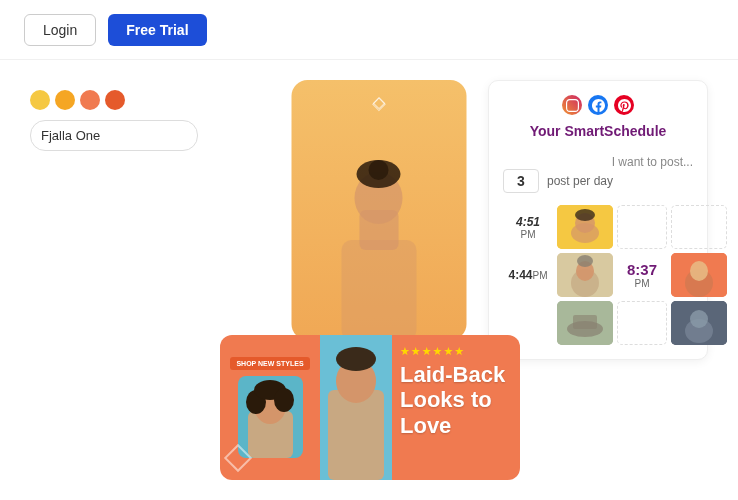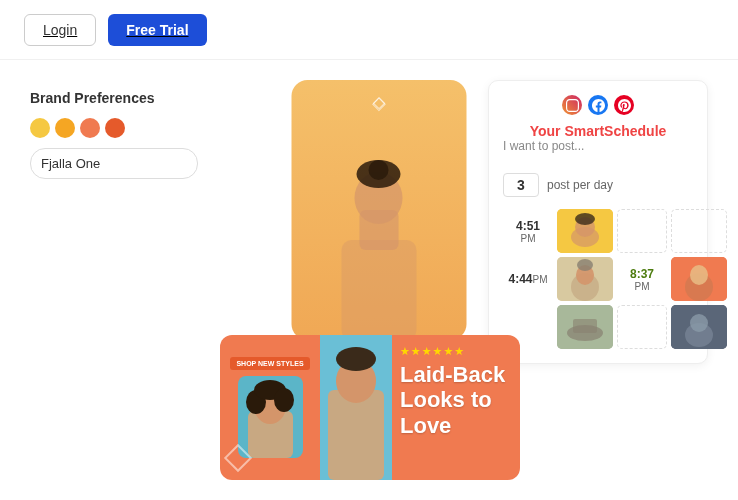--- a/index.html
+++ b/index.html
@@ -32,21 +32,20 @@
     }
     .logo-text {
       font-size: 22px;
       font-weight: 600;
       color: #333;
     }
     .header-actions {
       display: flex;
       align-items: center;
       gap: 12px;
-      text-decoration: underline;
     }
     .login-btn {
       border: 1px solid #ccc;
       background: #fff;
       padding: 7px 18px;
       border-radius: 6px;
       font-size: 14px;
       color: #333;
       cursor: pointer;
     }
@@ -230,28 +229,28 @@
       font-size: 11px;
       color: #fff;
     }
     .s-ig { background: linear-gradient(45deg, #f09433, #cc2366); }
     .s-fb { background: #1877f2; }
     .s-pt { background: #e60023; }
     .schedule-title {
       text-align: center;
       font-size: 14px;
       font-weight: 700;
-      color: #ef4444;
-      margin-bottom: 0;
+      color: #701a75;
+      margin-bottom: 16px;
     }
     .schedule-subtitle {
-      text-align: left;
+      text-align: right;
       font-size: 12px;
       color: #888;
-      margin-bottom: 20px;
+      margin-bottom: 0;
     }
     .schedule-times-row {
       display: flex;
       align-items: center;
       gap: 8px;
       margin-bottom: 12px;
     }
     .times-number-box {
       border: 1px solid #ddd;
       border-radius: 4px;
@@ -273,21 +272,20 @@
 <div class="header">
   <div class="header-actions">
     <button class="login-btn">Login</button>
     <button class="trial-btn">Free Trial</button>
   </div>
 </div>
 
 <div class="main">
 
   <div class="left-panel">
-    <div class="brand-prefs-title">Brand Preferences</div>
     <div class="color-dots">
       <div class="color-dot" style="background:#f5c842;"></div>
       <div class="color-dot" style="background:#f5a623;"></div>
       <div class="color-dot" style="background:#f07a50;"></div>
       <div class="color-dot" style="background:#e55a2b;"></div>
     </div>
     <div class="font-box">Fjalla One</div>
   </div>
 
   <div class="center-panel">
@@ -389,21 +387,21 @@
       <div class="schedule-subtitle">I want to post...</div>
 
       <div class="schedule-times-row">
         <div class="times-number-box">3</div>
         <span class="times-label">post per day</span>
       </div>
 
       <div style="display:grid;grid-template-columns:50px 56px 50px 56px;grid-template-rows:44px 44px 44px;gap:4px;">
 
         <div style="display:flex;flex-direction:column;align-items:center;justify-content:center;">
-          <span style="font-size:12px;font-weight:700;color:#333;">4:51</span>
+          <span style="font-size:12px;font-weight:700;color:#333;font-style:italic;">4:51</span>
           <span style="font-size:10px;color:#666;">PM</span>
         </div>
 
         <div style="background:#f5c842;border-radius:5px;overflow:hidden;position:relative;">
           <svg width="56" height="44" viewBox="0 0 56 44">
             <rect width="56" height="44" fill="#f5c842"></rect>
             <ellipse cx="28" cy="28" rx="14" ry="10" fill="#d4956a" opacity="0.7"></ellipse>
             <ellipse cx="28" cy="18" rx="10" ry="10" fill="#d4956a" opacity="0.8"></ellipse>
             <ellipse cx="28" cy="10" rx="10" ry="6" fill="#3a2a1a" opacity="0.8"></ellipse>
           </svg>
@@ -421,21 +419,21 @@
         <div style="background:#e8d5b0;border-radius:5px;overflow:hidden;position:relative;">
           <svg width="56" height="44" viewBox="0 0 56 44">
             <rect width="56" height="44" fill="#d8c9a0"></rect>
             <ellipse cx="28" cy="30" rx="14" ry="14" fill="#c4a882" opacity="0.7"></ellipse>
             <ellipse cx="28" cy="18" rx="9" ry="10" fill="#d4956a" opacity="0.9"></ellipse>
             <ellipse cx="28" cy="8" rx="8" ry="6" fill="#888070" opacity="0.8"></ellipse>
           </svg>
         </div>
 
         <div style="display:flex;flex-direction:column;align-items:center;justify-content:center;">
-          <span style="font-size:12px;font-weight:700;color:#4d7c0f;">8:37</span>
+          <span style="font-size:15px;font-weight:700;color:#701a75;">8:37</span>
           <span style="font-size:10px;color:#666;">PM</span>
         </div>
 
         <div style="background:#f07a50;border-radius:5px;overflow:hidden;">
           <svg width="56" height="44" viewBox="0 0 56 44">
             <rect width="56" height="44" fill="#f07a50"></rect>
             <ellipse cx="28" cy="30" rx="14" ry="14" fill="#c87850" opacity="0.6"></ellipse>
             <ellipse cx="28" cy="18" rx="9" ry="10" fill="#e8b882" opacity="0.9"></ellipse>
           </svg>
         </div>

